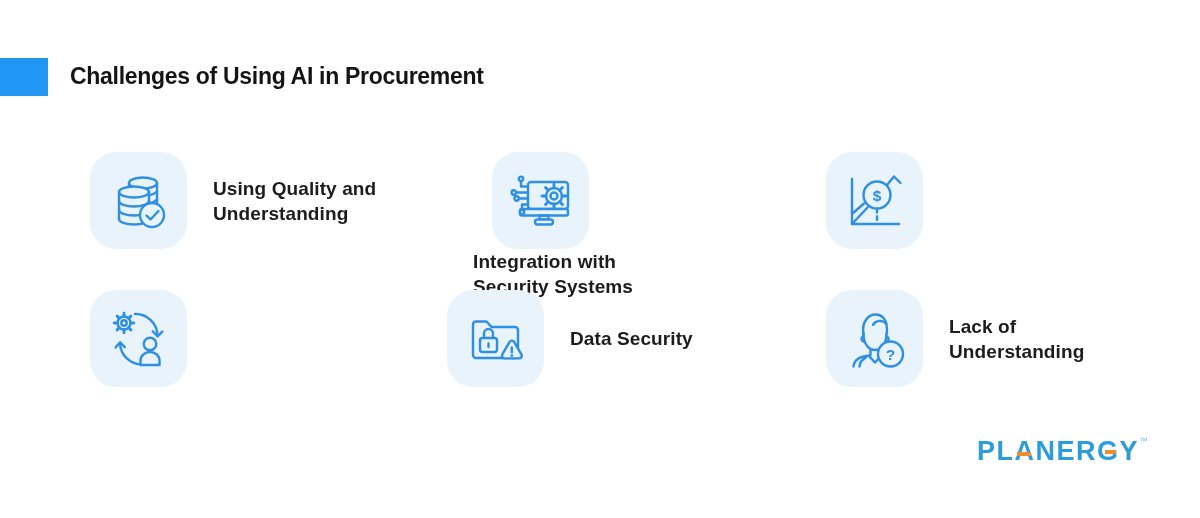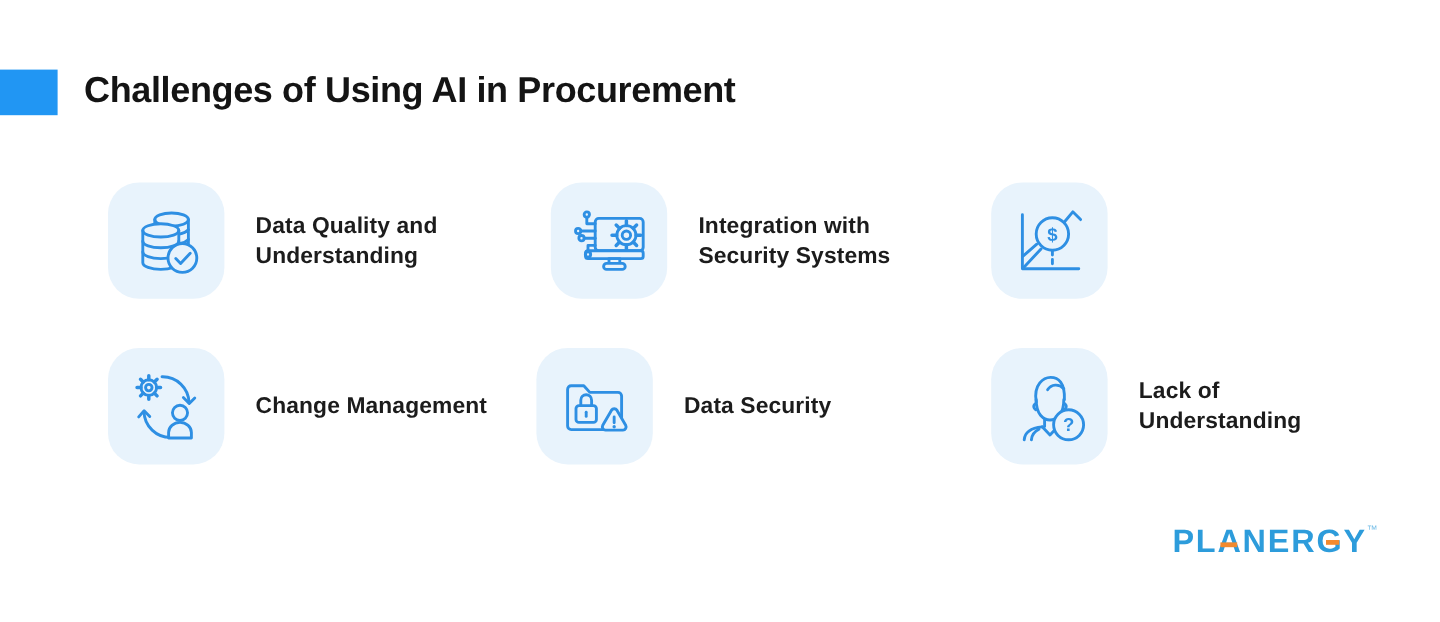--- a/index.html
+++ b/index.html
@@ -10,21 +10,21 @@
     overflow:hidden;
   }
   .canvas{position:relative;width:1200px;height:518px;background:var(--background,#FFFFFF);}
 
   .accent-square{
     position:absolute;left:0;top:58px;width:48px;height:38px;
     background:var(--accent-blue,#2196F3);
   }
   .title{
     position:absolute;left:70px;top:54px;margin:0;
-    font-size:30px;line-height:44px;font-weight:700;
+    font-size:23px;line-height:44px;font-weight:700;
     letter-spacing:-0.3px;color:var(--title-text,#141414);
   }
 
   .item{position:absolute;display:flex;align-items:center;height:97px;}
   .tile{
     width:97px;height:97px;border-radius:26px;flex:0 0 97px;
     background:var(--tile-bg,#E8F3FC);
     display:flex;align-items:center;justify-content:center;
   }
   .tile svg{width:64px;height:64px;color:var(--icon-stroke,#2E8FE3);display:block;}
@@ -35,21 +35,21 @@
   .s{fill:none;stroke:currentColor;stroke-width:2.4;stroke-linecap:round;stroke-linejoin:round;}
   .sf{fill:var(--tile-bg,#E8F3FC);stroke:currentColor;stroke-width:2.4;stroke-linecap:round;stroke-linejoin:round;}
   .f{fill:var(--tile-bg,#E8F3FC);stroke:none;}
   .teeth{fill:none;stroke:currentColor;stroke-width:2.9;stroke-linecap:round;}
   .dash{stroke-dasharray:3.6 3.6;}
   .glyph{fill:currentColor;stroke:none;font-family:"Liberation Sans",sans-serif;font-weight:700;text-anchor:middle;}
   .dot{fill:currentColor;stroke:none;}
 
   
   .pos-r1c1{left:90px;top:152px;}
-  .pos-r1c2{left:459px;top:152px;}
+  .pos-r1c2{left:447px;top:152px;flex-direction:column;}
   .pos-r1c3{left:826px;top:152px;}
   .pos-r2c1{left:90px;top:290px;}
   .pos-r2c2{left:447px;top:290px;}
   .pos-r2c3{left:826px;top:290px;}
 
   
   .logo{position:absolute;left:977px;top:436px;height:32px;white-space:nowrap;}
   .logo-text{
     font-size:27px;line-height:30px;font-weight:700;letter-spacing:1.5px;
     color:var(--brand-blue,#2D9CDB);
@@ -79,21 +79,21 @@
         <path class="f" d="M12 23 V50 a15 5.5 0 0 0 30 0 V23 Z"></path>
         <ellipse class="sf" cx="27" cy="23" rx="15" ry="5.5"></ellipse>
         <path class="s" d="M12 23 V50 a15 5.5 0 0 0 30 0 V23"></path>
         <path class="s" d="M12 32 a15 5.5 0 0 0 30 0"></path>
         <path class="s" d="M12 41 a15 5.5 0 0 0 30 0"></path>
         <circle class="sf" cx="45" cy="46" r="12"></circle>
         <path class="s" d="M39.5 46.5 l4 4 l8 -8.5"></path>
       </svg>
     </div>
     <div class="label">
-      <div>Data Quality and</div>
+      <div>Using Quality and</div>
       <div>Understanding</div>
     </div>
   </div>
 
   <div class="item pos-r1c2">
     <div class="tile">
       <svg viewBox="0 0 64 64">
         <rect class="sf" x="20" y="13" width="40" height="27" rx="3"></rect>
         <path class="teeth" d="M54 27 H58 M51.7 32.7 L54.5 35.5 M46 35 V39 M40.3 32.7 L37.5 35.5 M38 27 H34 M40.3 21.3 L37.5 18.5 M46 19 V15 M51.7 21.3 L54.5 18.5"></path>
         <circle class="s" cx="46" cy="27" r="8"></circle>
@@ -138,24 +138,20 @@
         <circle class="s" cx="17" cy="16" r="6.5"></circle>
         <circle class="s" cx="17" cy="16" r="2.7"></circle>
         <path class="s" d="M28 7 A22 22 0 0 1 50.5 28.5"></path>
         <path class="s" d="M45.8 24.3 L50.7 29.3 L55.3 24.6"></path>
         <path class="s" d="M35.5 57.5 A22 22 0 0 1 13 36"></path>
         <path class="s" d="M8.6 40.4 L13.1 35.3 L17.8 40.1"></path>
         <circle class="sf" cx="43" cy="37" r="6.3"></circle>
         <path class="sf" d="M33.5 58 v-4.5 a9.5 8.5 0 0 1 19 0 V58 Z"></path>
       </svg>
     </div>
-    <div class="label">
-      <div>Change Management</div>
-      <div></div>
-    </div>
   </div>
 
   <div class="item pos-r2c2">
     <div class="tile">
       <svg viewBox="0 0 64 64">
         <path class="s" d="M9 48 V17.5 a3 3 0 0 1 3 -3 h10.5 l5 5.5 H51 a3 3 0 0 1 3 3 V48 a3 3 0 0 1 -3 3 H12 a3 3 0 0 1 -3 -3 Z"></path>
         <path class="s" d="M20 31 v-4.5 a4.5 4.5 0 0 1 9 0 V31"></path>
         <rect class="sf" x="16" y="31" width="17" height="14" rx="2.5"></rect>
         <path class="s" d="M24.5 36.5 v3.5"></path>
         <path class="sf" d="M45.6 34.8 a2.7 2.7 0 0 1 4.5 0 l7.3 12.6 a2.7 2.7 0 0 1 -2.3 4 H40.6 a2.7 2.7 0 0 1 -2.3 -4 Z"></path>

